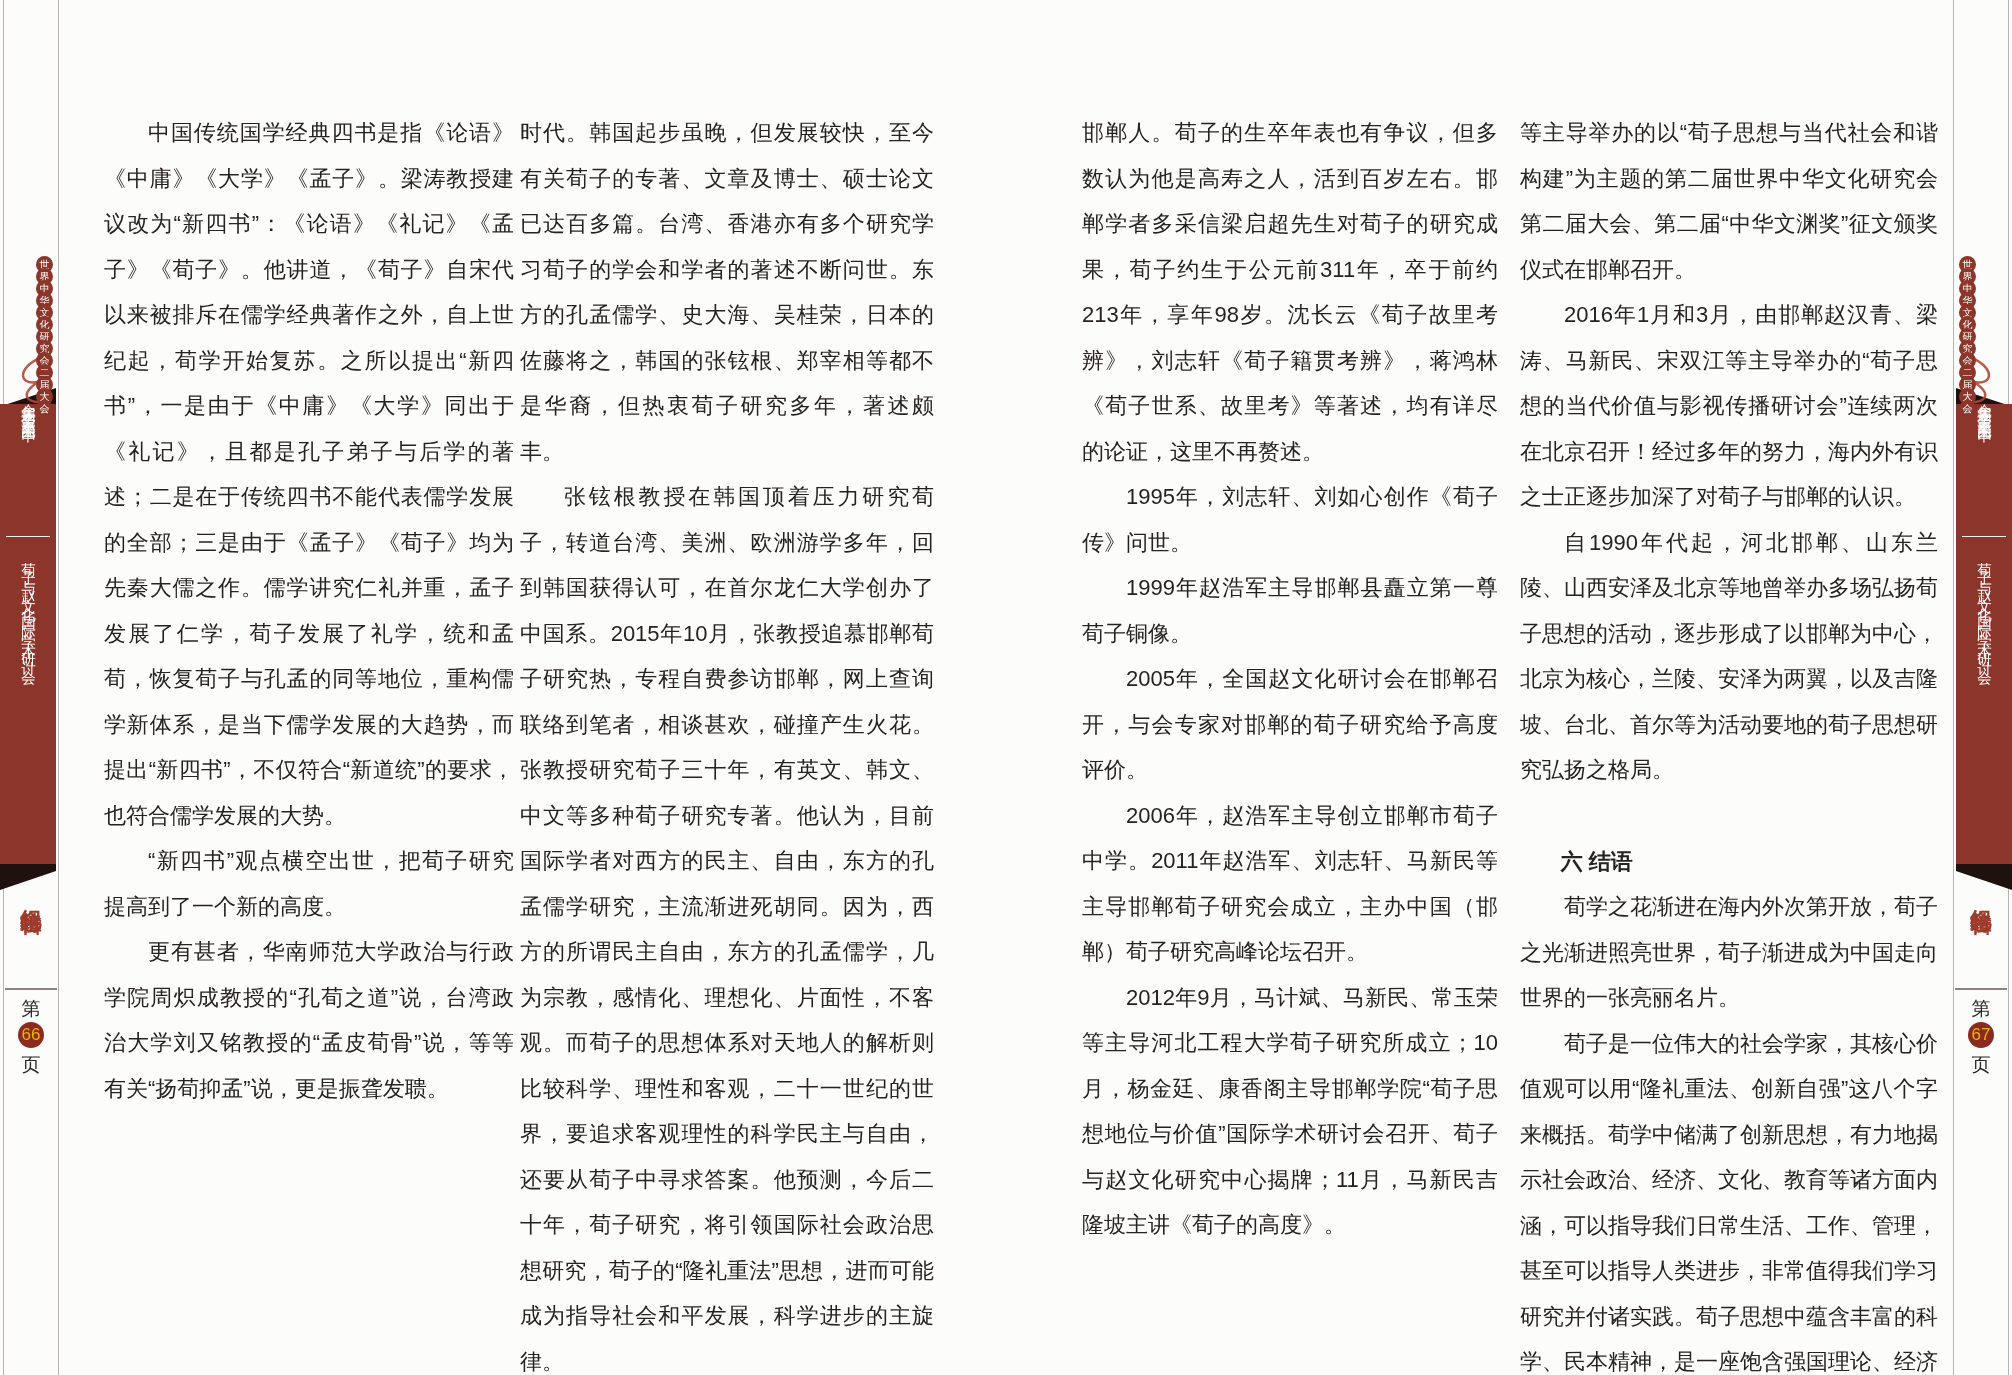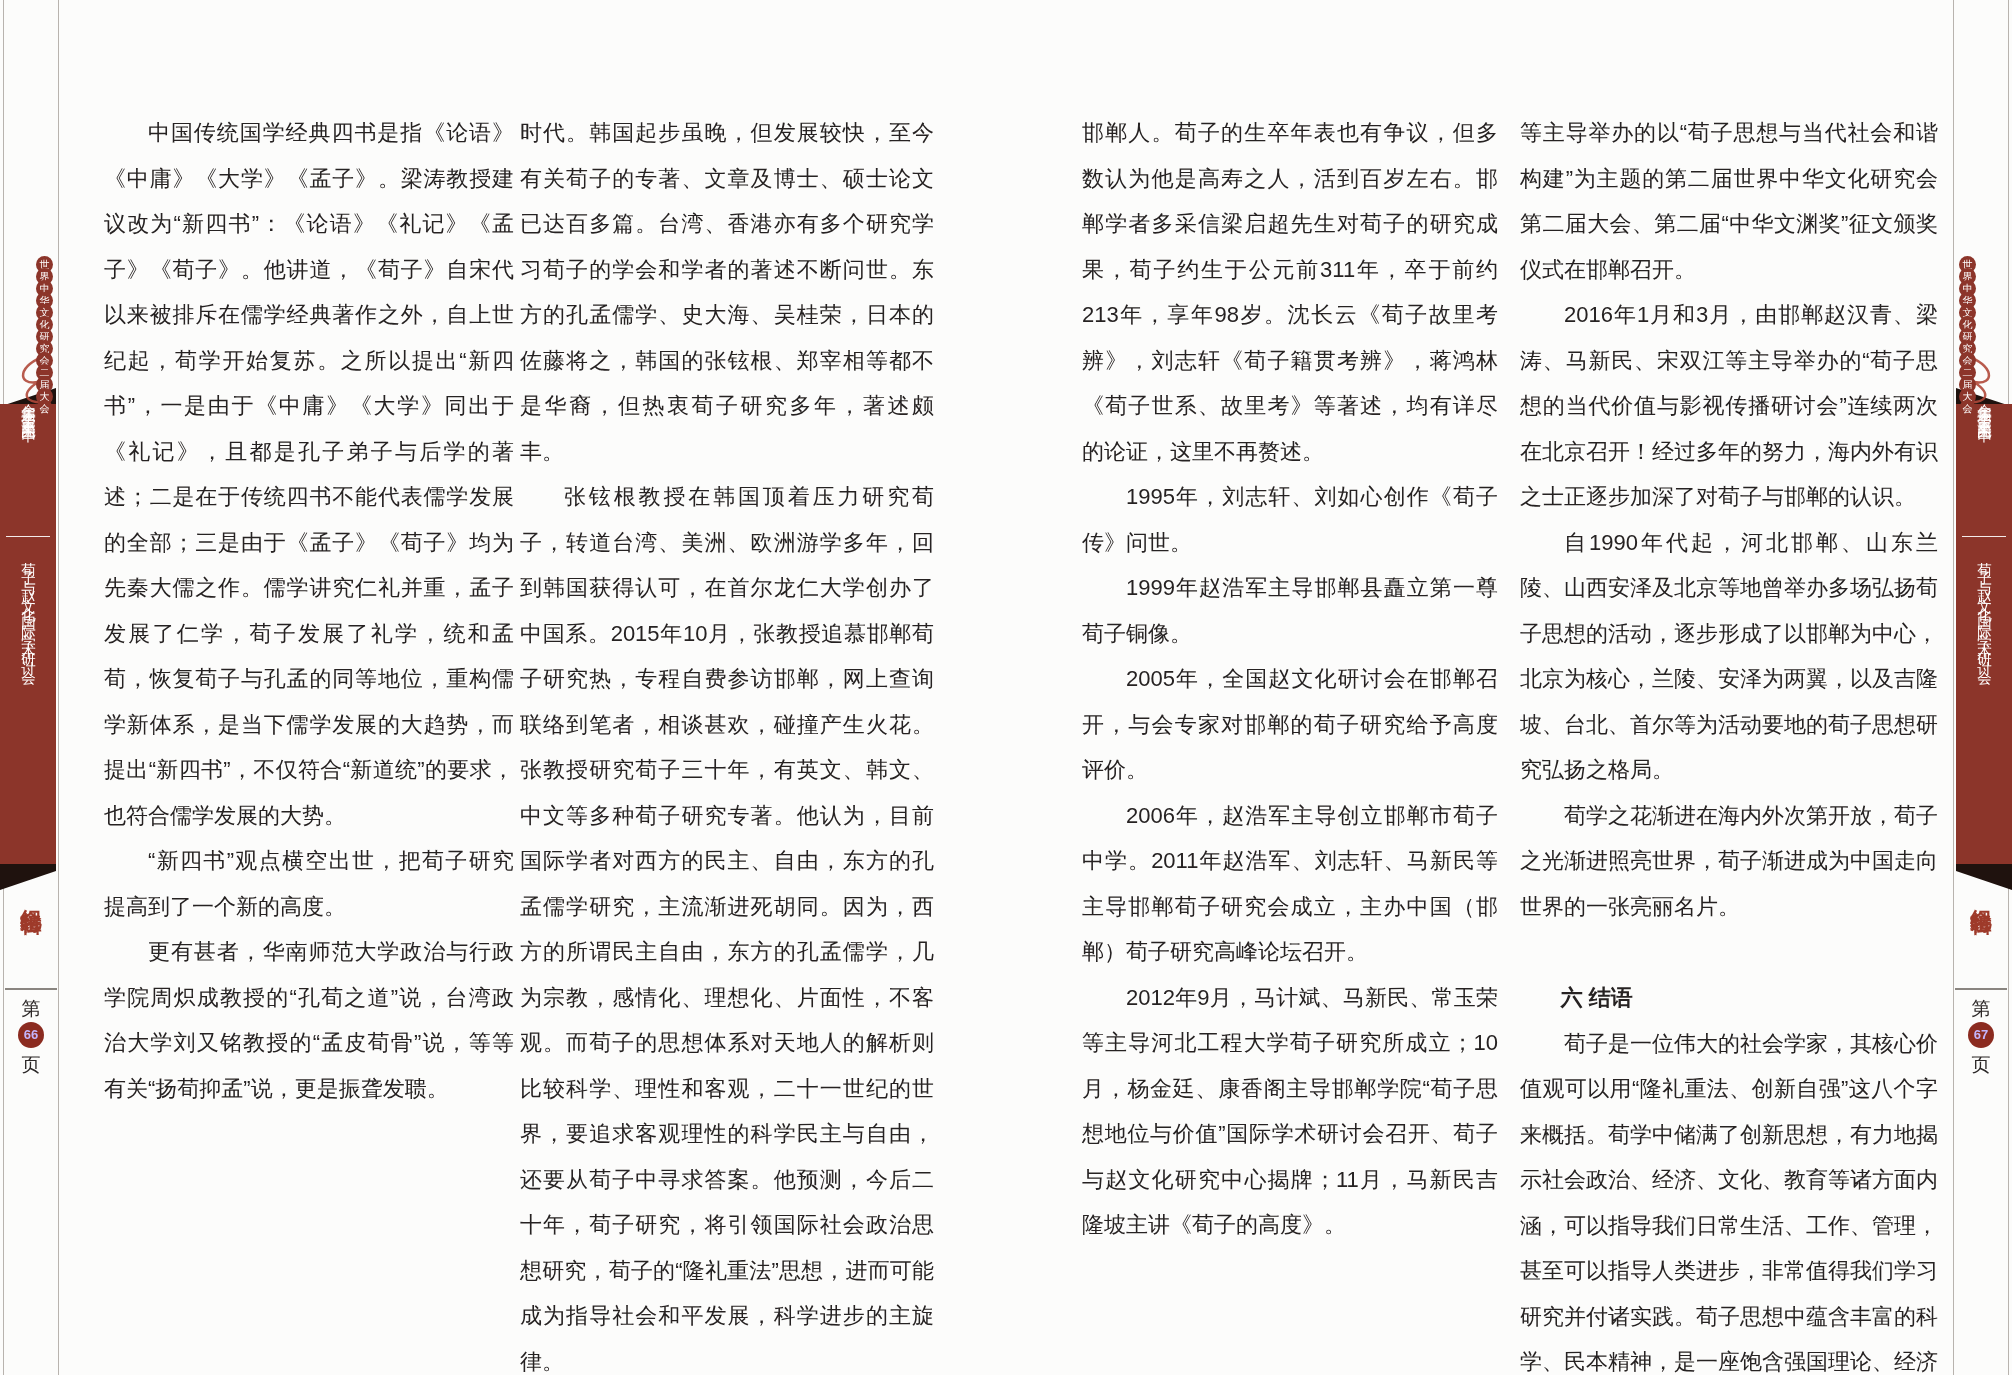--- a/index.html
+++ b/index.html
@@ -83,22 +83,22 @@
   }
   .pn-pre, .pn-suf {
     position:absolute; left:50%; transform:translateX(-50%);
     color:#2b2727; font-size:19px; z-index:2;
   }
   .pn-pre { top:996px; }
   .pn-suf { top:1052px; }
   .pn-circle {
     position:absolute; top:1022px; left:50%; transform:translateX(-50%);
     width:26px; height:26px; border-radius:50%;
-    background:#8b2b20; color:#c4b5fd; font-weight:700;
-    font-size:13px; line-height:26px; text-align:center; z-index:2;
+    background:#8b2b20; color:#eab308; font-weight:400;
+    font-size:17px; line-height:26px; text-align:center; z-index:2;
   }
 
   
   .col {
     position:absolute; top:110px;
     font-size:22px; line-height:45.5px;
     color:#262222; text-align:justify; text-justify:inter-ideograph;
   }
   .col-1 { left:104px;  width:410px; }
   .col-2 { left:520px;  width:414px; }
@@ -206,18 +206,18 @@
     <p class="b p">2005年，全国赵文化研讨会在邯郸召开，与会专家对邯郸的荀子研究给予高度评价。</p>
     <p class="b p">2006年，赵浩军主导创立邯郸市荀子中学。2011年赵浩军、刘志轩、马新民等主导邯郸荀子研究会成立，主办中国（邯郸）荀子研究高峰论坛召开。</p>
     <p class="b p">2012年9月，马计斌、马新民、常玉荣等主导河北工程大学荀子研究所成立；10月，杨金廷、康香阁主导邯郸学院“荀子思想地位与价值”国际学术研讨会召开、荀子与赵文化研究中心揭牌；11月，马新民吉隆坡主讲《荀子的高度》。</p>
 
   </main>
 
   <main class="col col-4">
     <p class="b pc">等主导举办的以“荀子思想与当代社会和谐构建”为主题的第二届世界中华文化研究会第二届大会、第二届“中华文渊奖”征文颁奖仪式在邯郸召开。</p>
     <p class="b p">2016年1月和3月，由邯郸赵汉青、梁涛、马新民、宋双江等主导举办的“荀子思想的当代价值与影视传播研讨会”连续两次在北京召开！经过多年的努力，海内外有识之士正逐步加深了对荀子与邯郸的认识。</p>
     <p class="b p">自1990年代起，河北邯郸、山东兰陵、山西安泽及北京等地曾举办多场弘扬荀子思想的活动，逐步形成了以邯郸为中心，北京为核心，兰陵、安泽为两翼，以及吉隆坡、台北、首尔等为活动要地的荀子思想研究弘扬之格局。</p>
+    <p class="b h gap">六 结语</p>
     <p class="b p">荀学之花渐进在海内外次第开放，荀子之光渐进照亮世界，荀子渐进成为中国走向世界的一张亮丽名片。</p>
-    <p class="b h gap">六 结语</p>
     <p class="b p">荀子是一位伟大的社会学家，其核心价值观可以用“隆礼重法、创新自强”这八个字来概括。荀学中储满了创新思想，有力地揭示社会政治、经济、文化、教育等诸方面内涵，可以指导我们日常生活、工作、管理，甚至可以指导人类进步，非常值得我们学习研究并付诸实践。荀子思想中蕴含丰富的科学、民本精神，是一座饱含强国理论、经济管理、文化教育等多方面宝藏的富矿，对于指导提升中国的文化软实力，有着不可低估的作用。这也是我们研究、弘扬荀子创新思想的目的。</p>
   </main>
 
 </div>
 
 </body></html>

